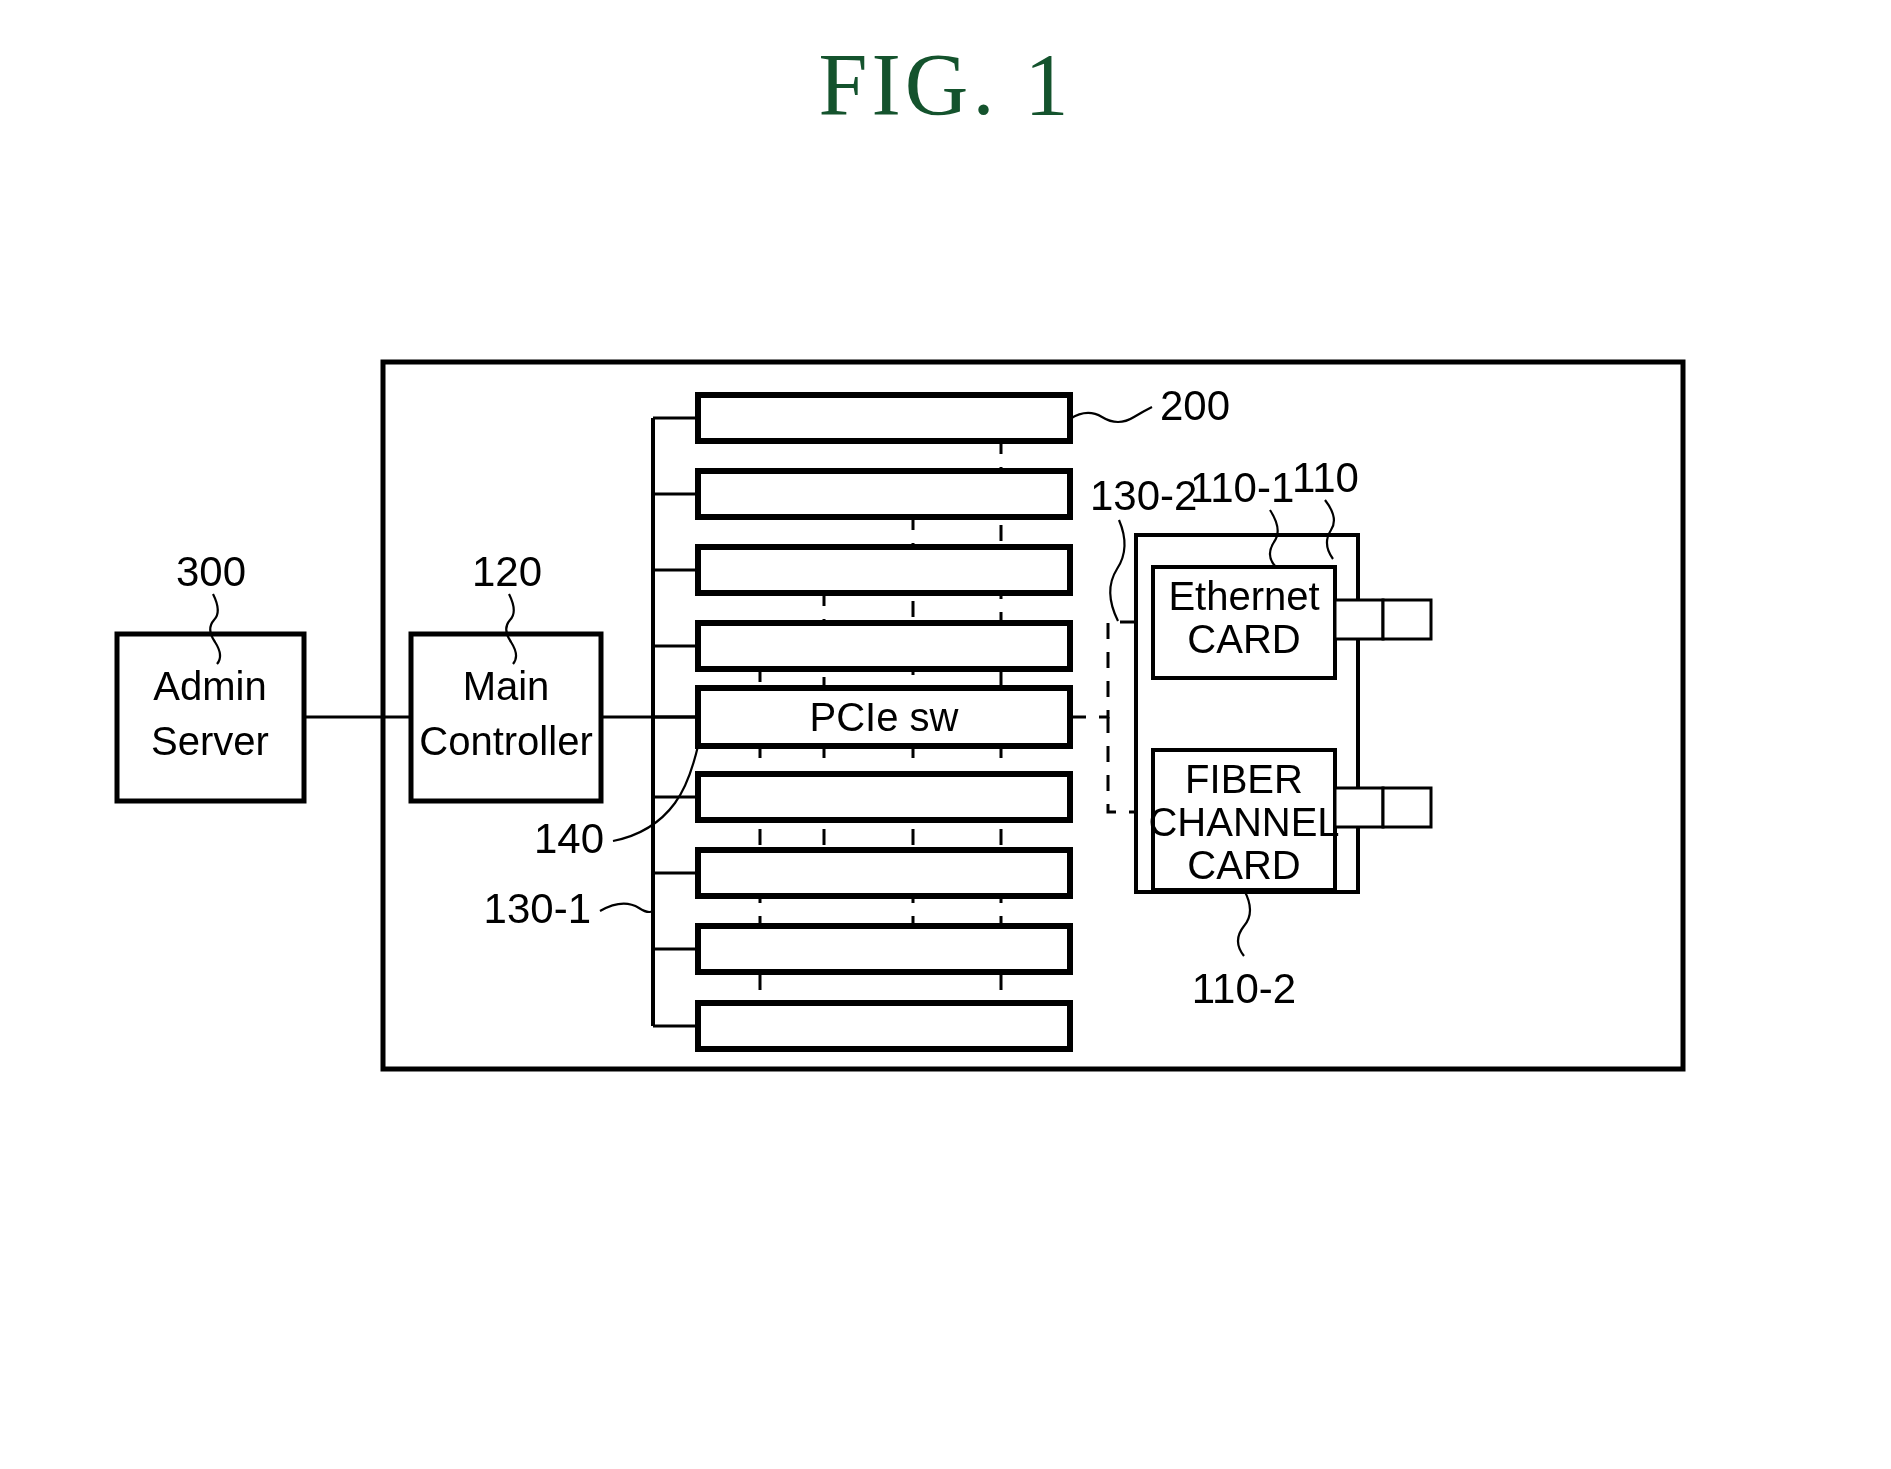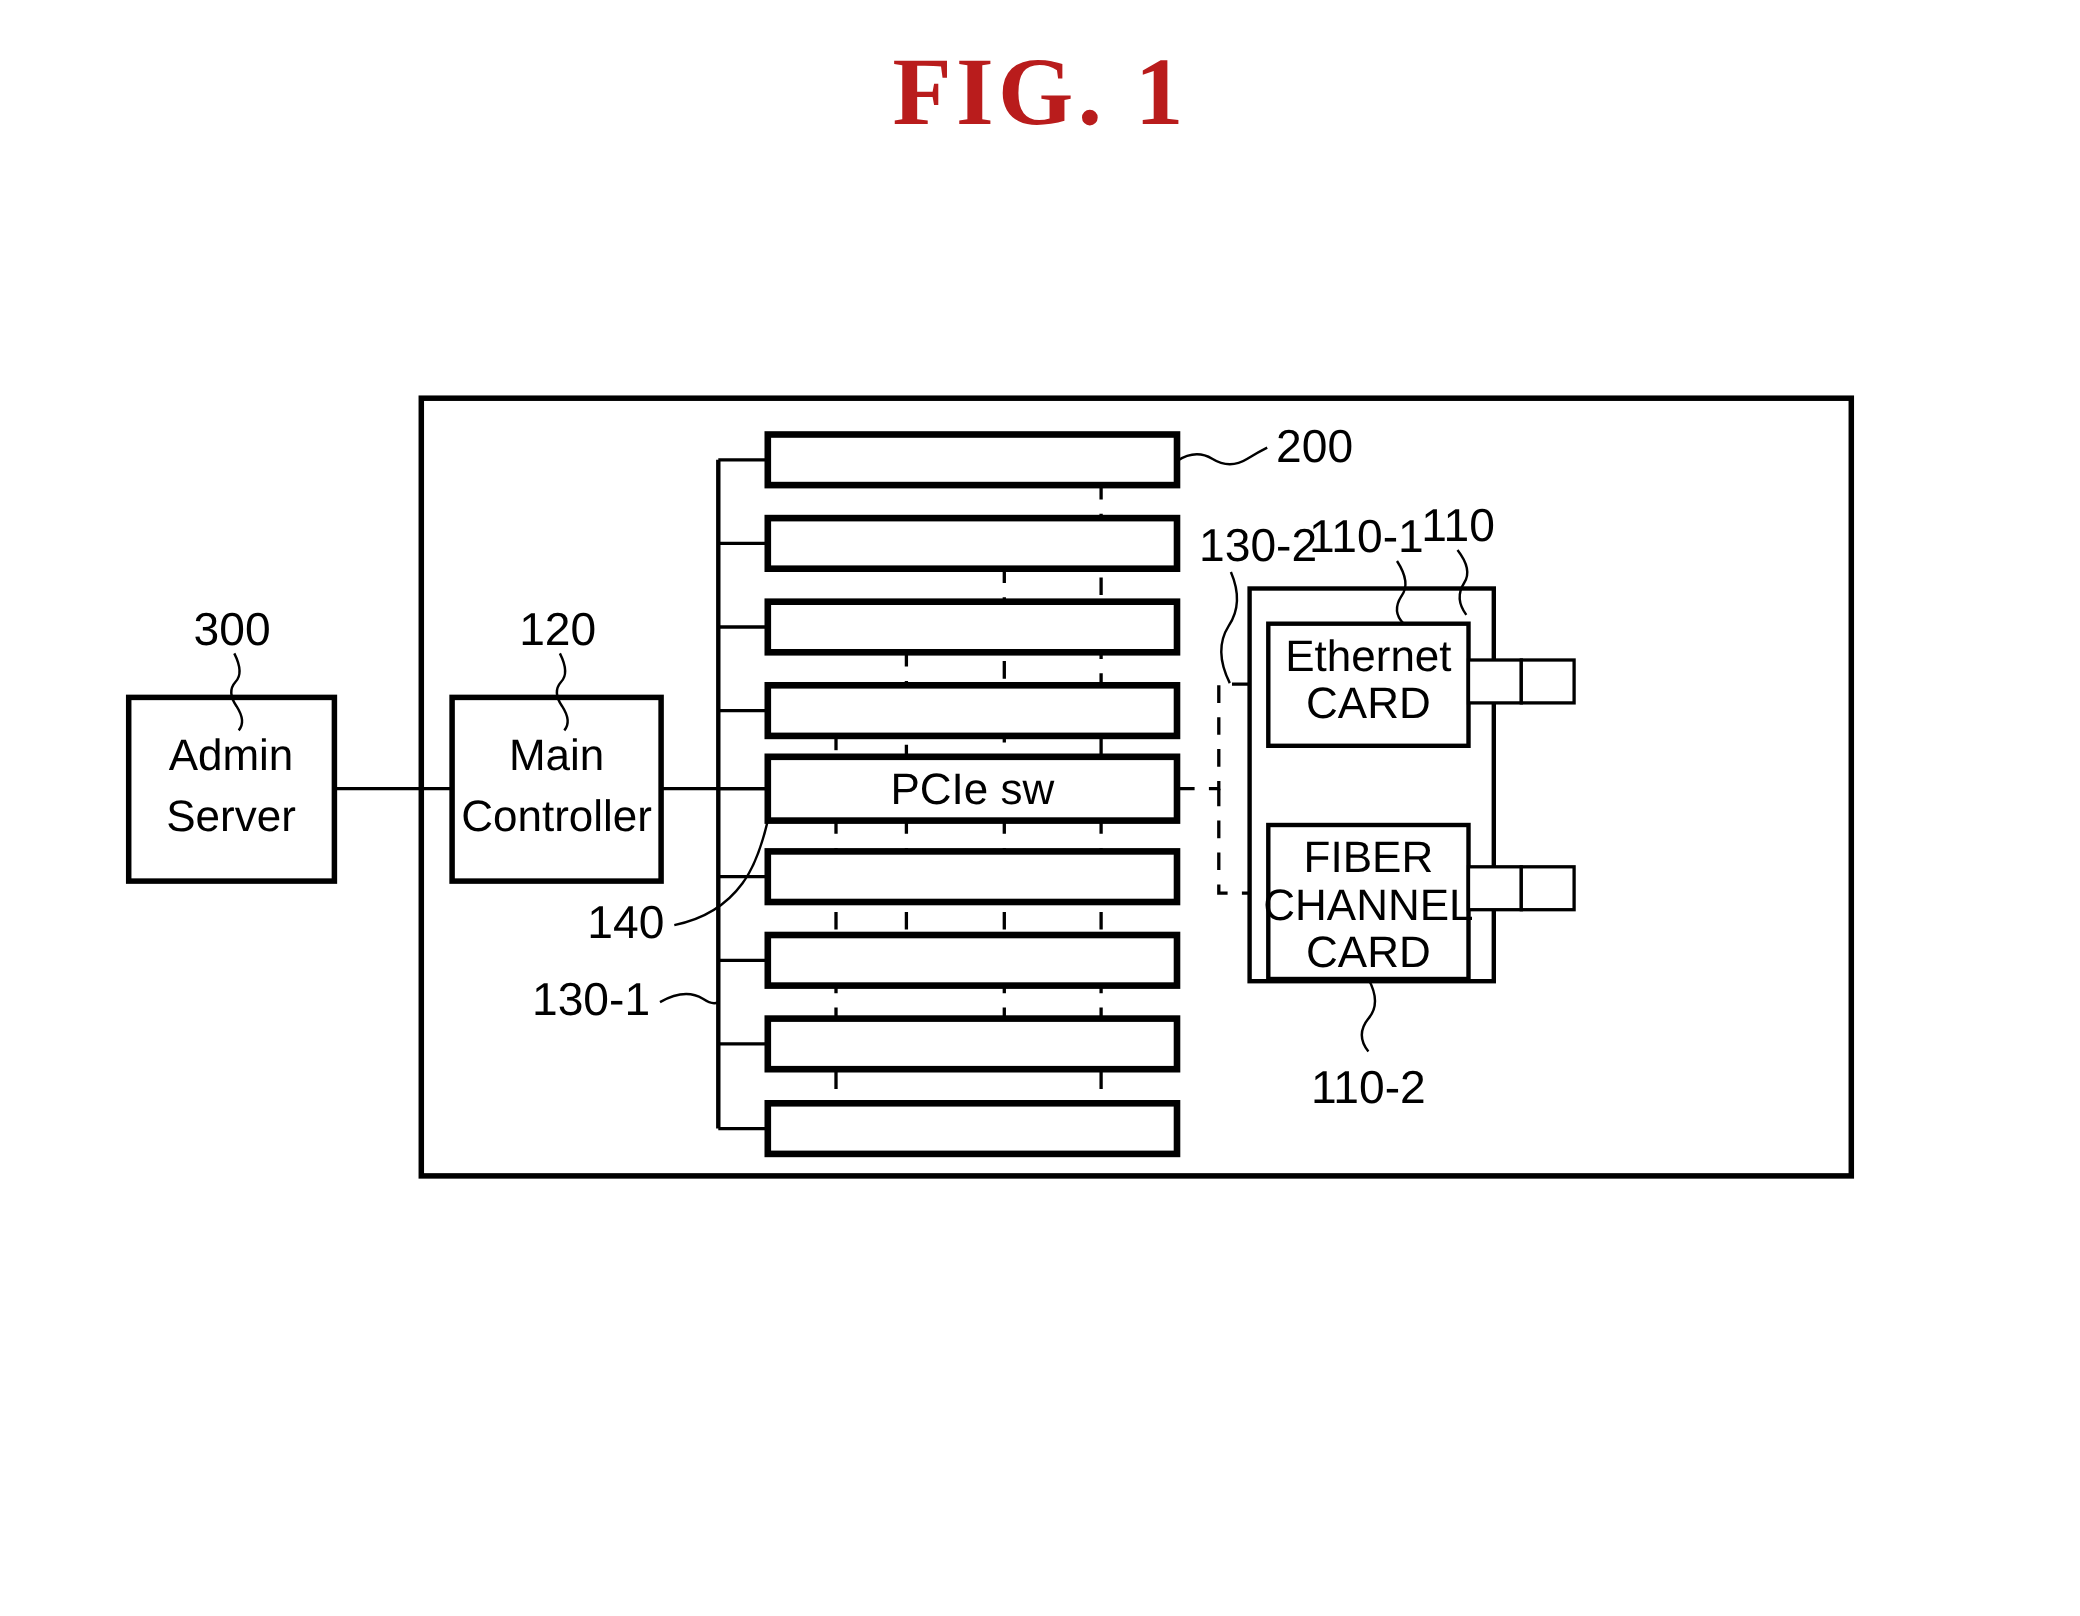--- a/index.html
+++ b/index.html
@@ -15,23 +15,23 @@
     overflow: hidden;
   }
   #figure-title {
     position: absolute;
     top: 34px;
     left: 0;
     width: 1891px;
     text-align: center;
     font-family: "Liberation Serif", serif;
     font-size: 88px;
-    font-weight: bold;
+    font-weight: normal;
     letter-spacing: 4px;
-    color: #b91c1c;
+    color: #14532d;
   }
   #diagram-svg {
     position: absolute;
     top: 0;
     left: 0;
   }
   .svg-label {
     font-family: "Liberation Sans", sans-serif;
     font-size: 40px;
     fill: #000;

